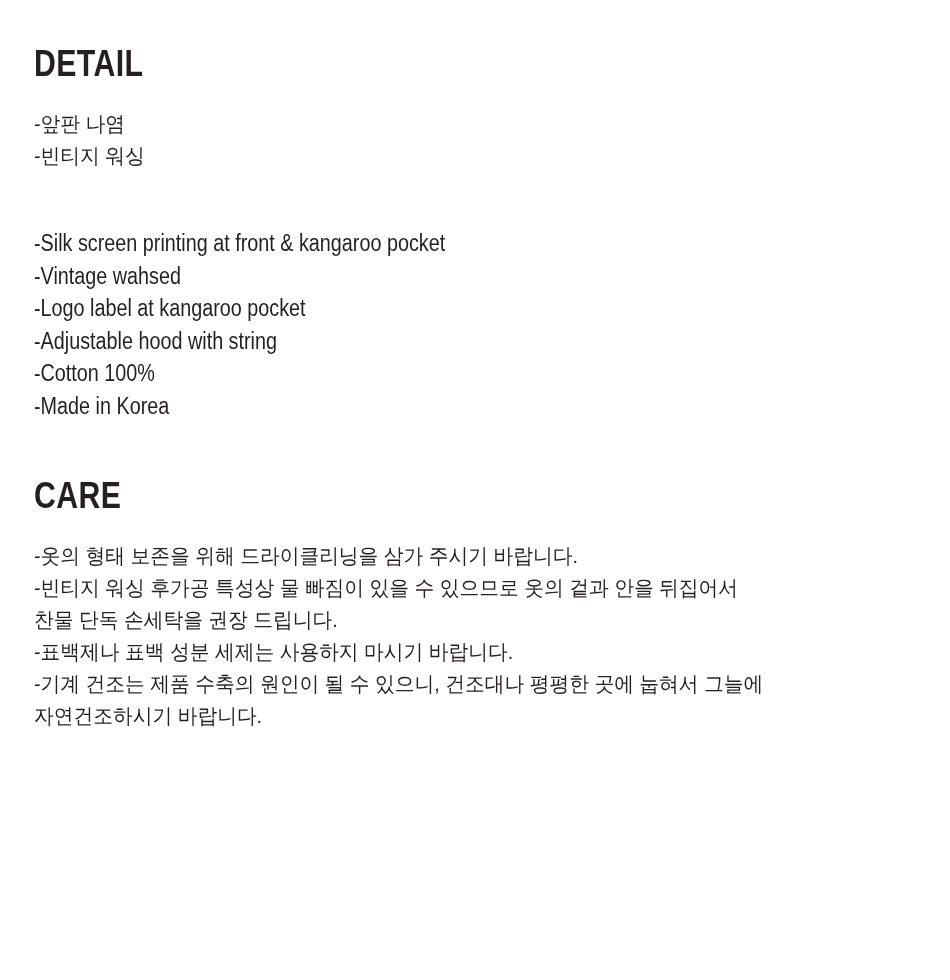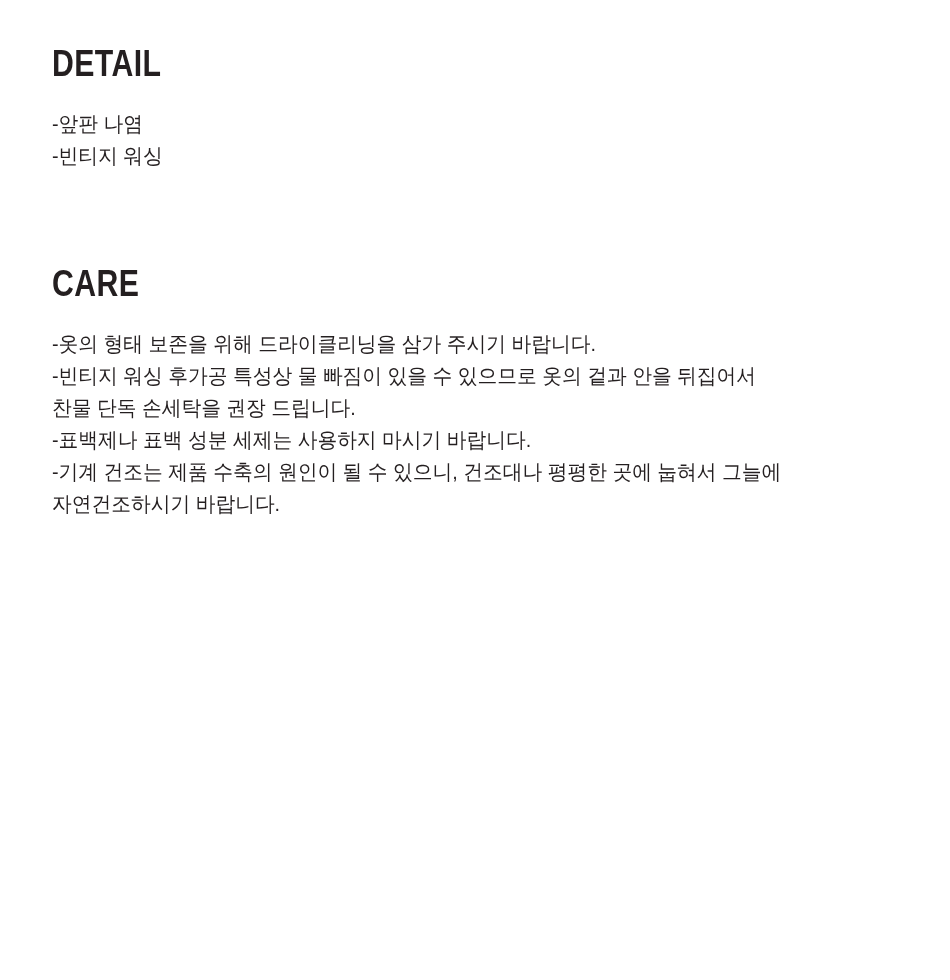--- a/index.html
+++ b/index.html
@@ -11,21 +11,21 @@
     width: 950px;
     height: 980px;
     font-family: "Liberation Sans", sans-serif;
     color: #241f20;
     overflow: hidden;
   }
   .page {
     box-sizing: border-box;
     width: 950px;
     height: 980px;
-    padding: 46px 36px 0 52px;
+    padding: 46px 36px 0 34px;
   }
   .section-heading {
     font-family: "Liberation Sans Narrow", "Liberation Sans", sans-serif;
     font-size: 36px;
     font-weight: bold;
     letter-spacing: 0.5px;
     line-height: 1.0;
     margin: 0 0 26px 0;
     transform: scaleX(0.84);
     transform-origin: left center;
@@ -60,20 +60,28 @@
   <section class="section">
     <h2 class="section-heading">DETAIL</h2>
 
     <div class="block">
       <div class="line ko">-앞판 나염</div>
       <div class="line ko">-빈티지 워싱</div>
     </div>
 
     <div class="gap-md"></div>
 
+    <div class="block">
+      <div class="line">-Silk screen printing at front &amp; kangaroo pocket</div>
+      <div class="line">-Vintage wahsed</div>
+      <div class="line">-Logo label at kangaroo pocket</div>
+      <div class="line">-Adjustable hood with string</div>
+      <div class="line">-Cotton 100%</div>
+      <div class="line">-Made in Korea</div>
+    </div>
   </section>
 
   <div class="gap-lg"></div>
 
   <section class="section">
     <h2 class="section-heading">CARE</h2>
 
     <div class="block">
       <div class="line ko">-옷의 형태 보존을 위해 드라이클리닝을 삼가 주시기 바랍니다.</div>
       <div class="line ko">-빈티지 워싱 후가공 특성상 물 빠짐이 있을 수 있으므로 옷의 겉과 안을 뒤집어서</div>

